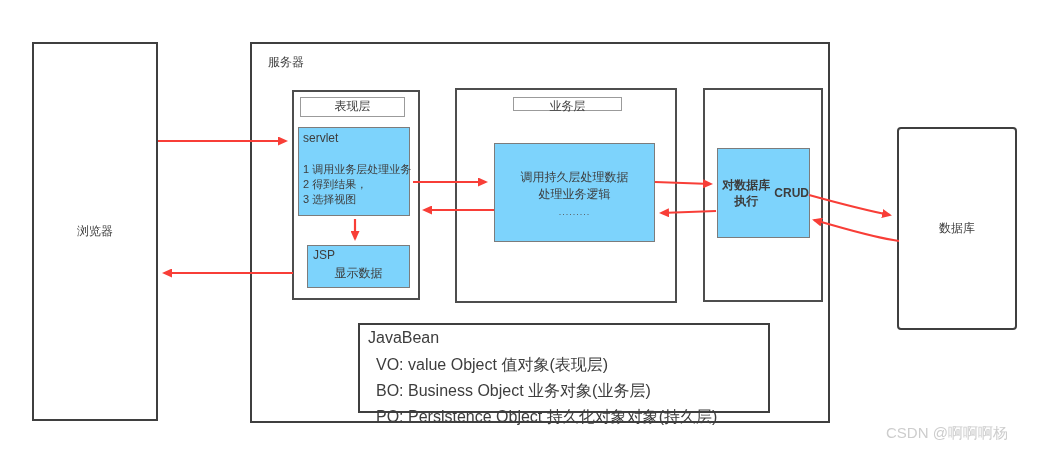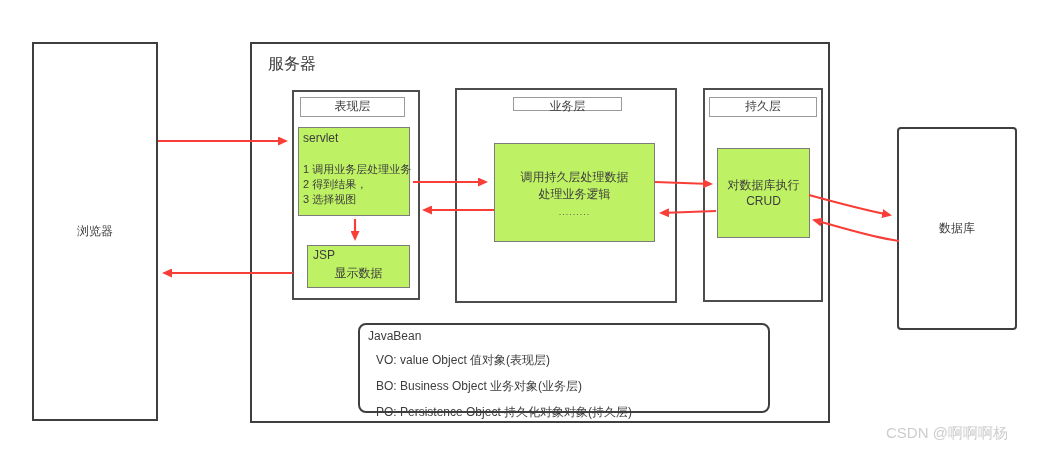--- a/index.html
+++ b/index.html
@@ -4,37 +4,37 @@
 <style>
   html,body{margin:0;padding:0;background:#fff;}
   .canvas{
     position:relative;width:1041px;height:452px;background:#ffffff;
     font-family:"Liberation Sans","DejaVu Sans",sans-serif;color:#3d3d3d;overflow:hidden;
   }
   .abs{position:absolute;box-sizing:border-box;}
   .outer{border:2px solid #3f3f3f;background:#fff;}
   .layer{border:2px solid #4d4d4d;background:#fff;}
   .thin{border:1px solid #9b9b9b;background:#fff;}
-  .mid{border:1px solid #7c7c7c;background:#bef264;}
+  .mid{border:1px solid #7c7c7c;background:#7dd3fc;}
   .lbl{font-size:12px;color:#3d3d3d;}
   .center-lbl{display:flex;align-items:center;justify-content:center;height:100%;}
   .title-box{display:flex;justify-content:center;font-size:12px;}
   .servlet-box{padding:3px 4px;font-size:12px;line-height:15px;}
   .servlet-steps{margin-top:16px;font-size:11px;line-height:15px;white-space:nowrap;}
   .jsp-box{padding:2px 5px;font-size:12px;}
   .jsp-body{text-align:center;margin-top:3px;font-size:12px;}
   .biz-box{display:flex;flex-direction:column;align-items:center;justify-content:center;
     font-size:12px;line-height:17px;text-align:center;}
   .dots{font-size:9px;letter-spacing:1px;color:#555;line-height:10px;margin-top:4px;}
-  .crud-box{display:flex;flex-direction:column;align-items:center;justify-content:center;
-    font-size:12px;line-height:16px;text-align:center;}
-  .jb-box{padding:4px 8px;font-size:12px;border-radius:8px;}
+  .crud-box{display:flex;flex-direction:row;align-items:center;justify-content:center;
+    font-size:12px;line-height:16px;text-align:center;font-weight:bold;}
+  .jb-box{padding:4px 8px;font-size:16px;}
   .jb-line{margin-left:8px;margin-top:9px;line-height:17px;}
   .db-box{border-radius:4px;}
-  .server-label{position:absolute;left:16px;top:10px;font-size:16px;}
+  .server-label{position:absolute;left:16px;top:10px;font-size:12px;}
   .arrow-svg{position:absolute;left:0;top:0;z-index:6;pointer-events:none;}
   .watermark{position:absolute;left:886px;top:424px;font-size:15px;color:#cdcdcd;z-index:7;}
 </style>
 </head>
 <body>
 
 <div class="canvas">
 
   <div class="abs outer" style="left:32px;top:42px;width:126px;height:379px;">
     <div class="center-lbl lbl">浏览器</div>
@@ -67,23 +67,20 @@
       <span>业务层</span>
     </div>
     <div class="abs mid biz-box" style="left:37px;top:53px;width:161px;height:99px;">
       <div>调用持久层处理数据</div>
       <div>处理业务逻辑</div>
       <div class="dots">.........</div>
     </div>
   </div>
 
   <div class="abs layer" style="left:703px;top:88px;width:120px;height:214px;">
-    <div class="abs thin title-box" style="left:4px;top:7px;width:108px;height:20px;">
-      <span>持久层</span>
-    </div>
     <div class="abs mid crud-box" style="left:12px;top:58px;width:93px;height:90px;">
       <div>对数据库执行</div>
       <div>CRUD</div>
     </div>
   </div>
 
   <div class="abs outer jb-box" style="left:358px;top:323px;width:412px;height:90px;">
     <div>JavaBean</div>
     <div class="jb-line">VO: value Object  值对象(表现层)</div>
     <div class="jb-line">BO: Business Object  业务对象(业务层)</div>

